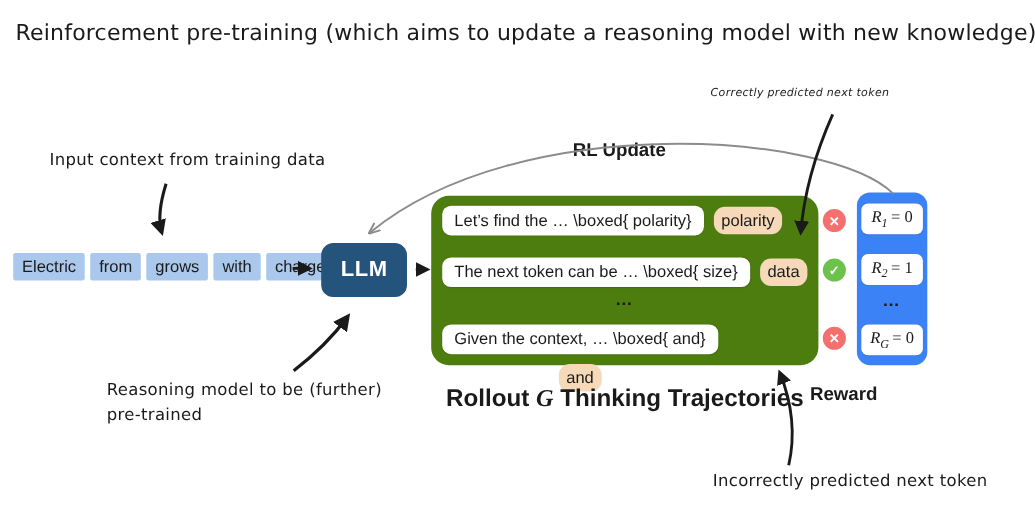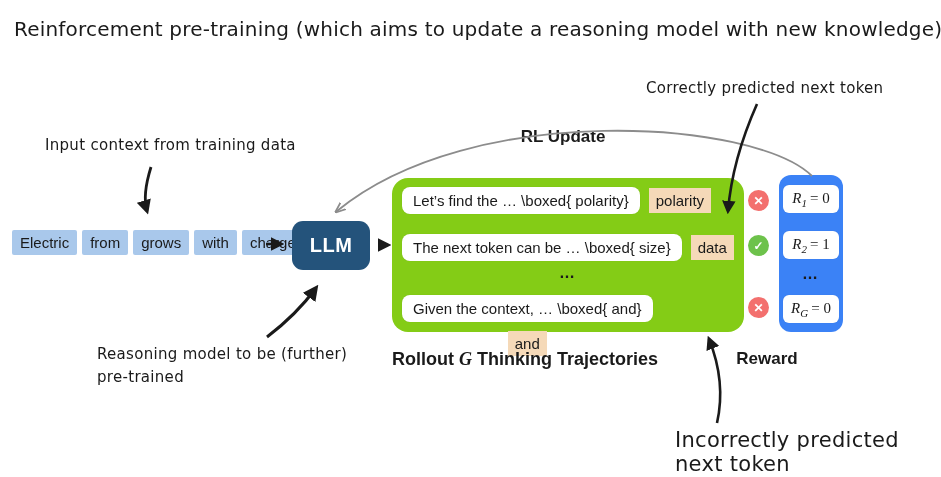--- a/index.html
+++ b/index.html
@@ -19,30 +19,30 @@
   }
   .abs { position: absolute; }
 
   .title {
     left: 14px; top: 17px; width: 920px;
     font-size: 20px;
     letter-spacing: 0.2px;
     white-space: nowrap;
   }
   .lbl-input-context { left: 45px; top: 136px; font-size: 15px; }
-  .lbl-correct  { left: 646px; top: 79px;  font-size: 15px; }
-  .lbl-incorrect{ left: 648px; top: 428px; font-size: 21px; margin-left: 27px; }
+  .lbl-correct  { left: 646px; top: 79px;  font-size: 10px; font-style: italic; }
+  .lbl-incorrect{ left: 648px; top: 428px; font-size: 15px; }
   .lbl-reasoning{ left: 97px;  top: 343px; font-size: 15px; line-height: 1.55; }
   .lbl-rl-update{
     left: 498px; top: 127px; width: 130px;
     font-size: 17px; font-weight: bold; text-align: center;
   }
   .lbl-rollout {
     left: 392px; top: 349px; width: 352px;
-    font-size: 18px; font-weight: bold; 
+    font-size: 22px; font-weight: bold; text-align: center;
   }
   .lbl-reward {
     left: 726px; top: 349px; width: 82px;
     font-size: 17px; font-weight: bold; text-align: center;
   }
   .math-g { font-family: "Liberation Serif", serif; font-style: italic; font-weight: bold; }
 
   
   .token-row {
     left: 12px; top: 230px;
@@ -62,42 +62,42 @@
     background: #24537B;
     border-radius: 11px;
     display: flex; align-items: center; justify-content: center;
     color: #ffffff; font-size: 20px; font-weight: bold;
     letter-spacing: 0.5px;
   }
 
   
   .traj-panel {
     left: 392px; top: 178px; width: 352px; height: 154px;
-    background: #84cc16;
+    background: #4d7c0f;
     border-radius: 16px;
   }
   .traj-row {
     position: absolute; left: 10px;
     display: flex; align-items: center; gap: 9px;
     height: 30px;
   }
   .traj-row.r1 { top: 7px; }
   .traj-row.r2 { top: 54px; }
   .traj-row.r3 { top: 117px; flex-direction: column; }
   .traj-text {
     background: #ffffff;
     border-radius: 8px;
     padding: 5px 11px;
     font-size: 15px;
     white-space: nowrap;
     box-shadow: 0 0 1px rgba(0,0,0,0.12);
   }
   .chip {
     background: #F5D9B8;
-    border-radius: 0;
+    border-radius: 10px;
     padding: 4px 7px;
     font-size: 15px;
     white-space: nowrap;
   }
   .traj-ellipsis {
     position: absolute; left: 0; top: 86px; width: 100%;
     text-align: center; font-size: 16px; font-weight: bold;
     letter-spacing: 2px;
   }
 

